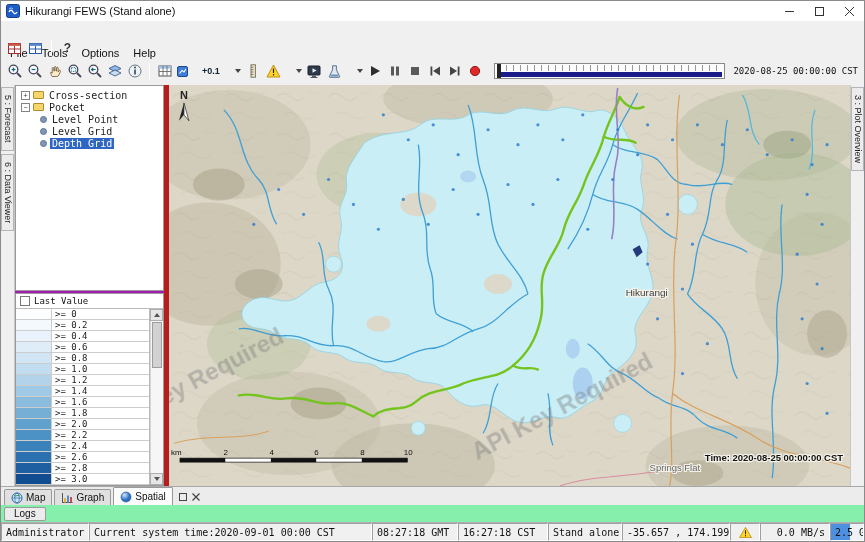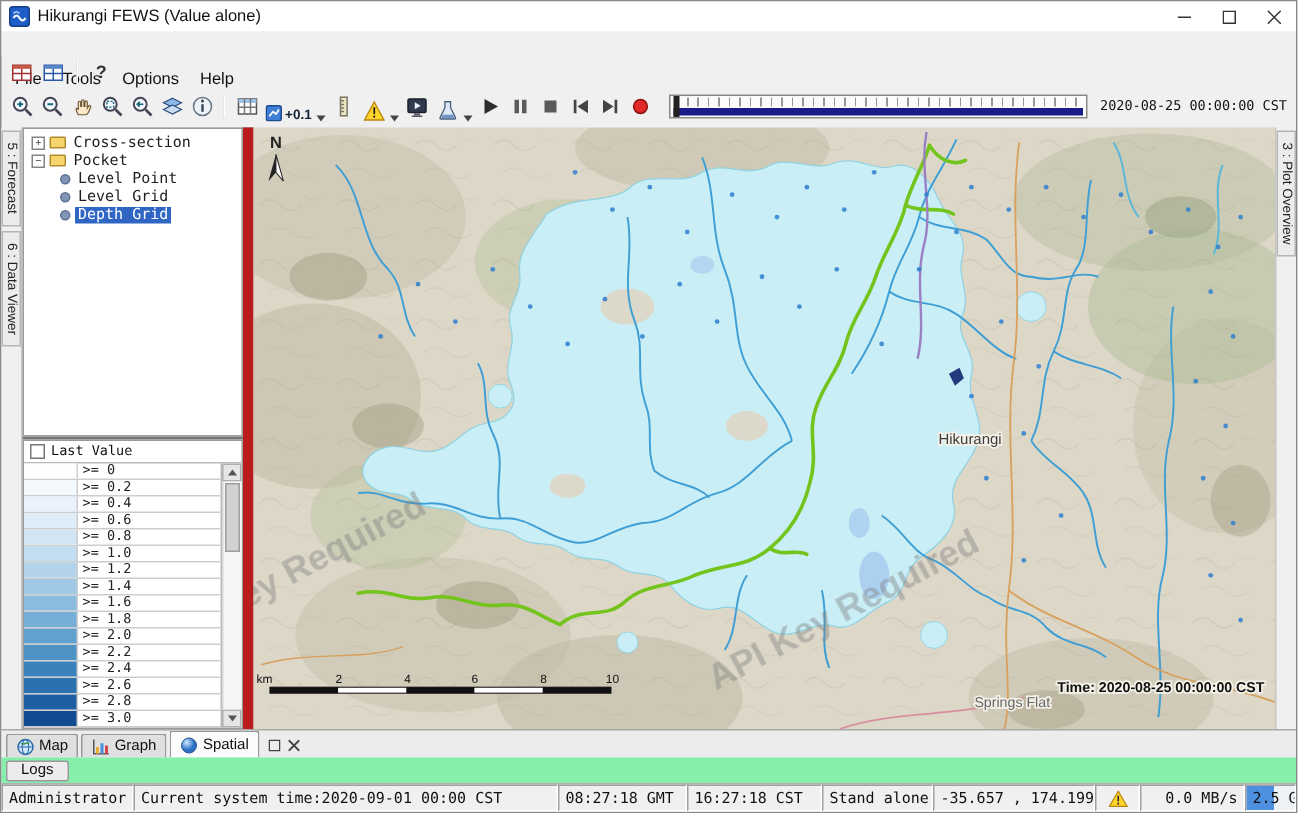--- a/index.html
+++ b/index.html
@@ -14,38 +14,38 @@
   .winbtn { width:30px; height:100%; display:flex; align-items:center; justify-content:center; }
 
   
   .menubar { height:16px; background:#f0f0f0; display:flex; align-items:center; padding-left:2px; flex:none; }
   .menu-item { padding:1px 7px; font-size:11px;margin-top:48px; }
 
   
   .toolbar1 { height:22px; display:flex; align-items:center; padding-left:4px; gap:2px; flex:none; }
   .toolbar2 { height:26px; display:flex; align-items:center; padding:0 6px 2px 4px; gap:1px; flex:none; }
   .tb { width:19px; height:19px; display:flex; align-items:center; justify-content:center; flex:none; }
-  .tb.wide { width:auto; padding:0 2px; gap:2px;align-items:flex-end; }
+  .tb.wide { width:auto; padding:0 2px; gap:14px; }
   .tbsep { width:1px; height:16px; background:#aaa; border-right:1px solid #fff; margin:0 4px; flex:none; }
   .caret { width:0; height:0; border-left:3px solid transparent; border-right:3px solid transparent; border-top:4px solid #444; margin-left:1px; }
   .thr-label { font-size:9px; font-weight:bold; color:#123; }
   .timeline { flex:1; height:16px; border:1px solid #888; background:#fbfbfb; position:relative; margin-left:8px; min-width:200px; }
   .timeline .ticks { position:absolute; top:1px; left:4px; right:2px; height:6px; background:repeating-linear-gradient(90deg,#777 0 1px,transparent 1px 7px); opacity:.75; }
   .timeline .bar { position:absolute; left:2px; right:2px; bottom:1px; height:5px; background:#1b1b8a; }
   .timeline .thumb { position:absolute; left:2px; top:0; width:4px; height:100%; background:#222; }
   .tb-datetime { margin-left:7px; font-size:9px; white-space:nowrap; flex:none; font-family:"DejaVu Sans Mono", monospace; }
 
   
   .main { flex:1; display:flex; min-height:0; }
   .strip { width:14px; background:#f0f0f0; display:flex; flex-direction:column; align-items:center; padding-top:2px; gap:3px; flex:none; }
   .strip.left { border-right:1px solid #c6c6c6; }
   .strip.right { border-left:1px solid #c6c6c6; }
   .vtab { writing-mode:vertical-rl; font-size:9px; background:#ececec; border:1px solid #b5b5b5; padding:7px 0; width:13px; text-align:center; color:#222; white-space:nowrap; }
 
-  .left-panel { width:154px; flex:none; display:flex; flex-direction:column; background:#737373; border-right:7px solid #b91c1c; }
+  .left-panel { width:154px; flex:none; display:flex; flex-direction:column; background:#a21caf; border-right:5px solid #b91c1c; }
   .tree { height:206px; flex:none; background:#fff; border:1px solid #9a9a9a; overflow:hidden; font-family:"DejaVu Sans Mono", monospace; font-size:10px; padding-top:3px; }
   .tree-row { display:flex; align-items:center; height:12px; padding-left:5px; gap:3px; white-space:nowrap; }
   .tree-row.child { padding-left:24px; }
   .expander { width:9px; height:9px; border:1px solid #848484; background:#fff; font:7px/7px "Liberation Sans",sans-serif; color:#333; display:flex; align-items:center; justify-content:center; flex:none; }
   .folder { width:11px; height:8px; background:#f6d56d; border:1px solid #b28c2c; border-radius:1px; flex:none; }
   .nodedot { width:7px; height:7px; border-radius:50%; background:#8195b5; border:1px solid #5d7294; flex:none; }
   .tree-label { padding:0 2px; color:#1d1d1d; }
   .tree-row.selected .tree-label { background:#2f66c4; color:#fff; }
 
   .legend { flex:1; margin-top:2px; display:flex; flex-direction:column; background:#fff; border:1px solid #9a9a9a; font-family:"DejaVu Sans Mono", monospace; font-size:9px; min-height:0; }
@@ -87,21 +87,21 @@
 <body>
 
 <div class="window">
 
   <div class="titlebar">
     <svg width="14" height="14" viewBox="0 0 14 14">
       <rect x="0.5" y="0.5" width="13" height="13" rx="2" fill="#1f5ec9" stroke="#143e85"></rect>
       <path d="M3 8 q2 -3.4 4 0 q2 3.4 4 0" fill="none" stroke="#fff" stroke-width="1.4"></path>
       <path d="M3 5 q2 -2.4 4 0" fill="none" stroke="#9fd0ff" stroke-width="1"></path>
     </svg>
-    <span class="title">Hikurangi FEWS  (Value alone)</span>
+    <span class="title">Hikurangi FEWS  (Stand alone)</span>
     <div class="wincontrols">
       <div class="winbtn">
         <svg width="9" height="9" viewBox="0 0 9 9">
             <line x1="0" y1="4.5" x2="9" y2="4.5" stroke="#333" stroke-width="1"></line>
           </svg>
       </div>
       <div class="winbtn">
         <svg width="9" height="9" viewBox="0 0 9 9">
             <rect x="0.5" y="0.5" width="8" height="8" fill="none" stroke="#333" stroke-width="1"></rect>
           </svg>

